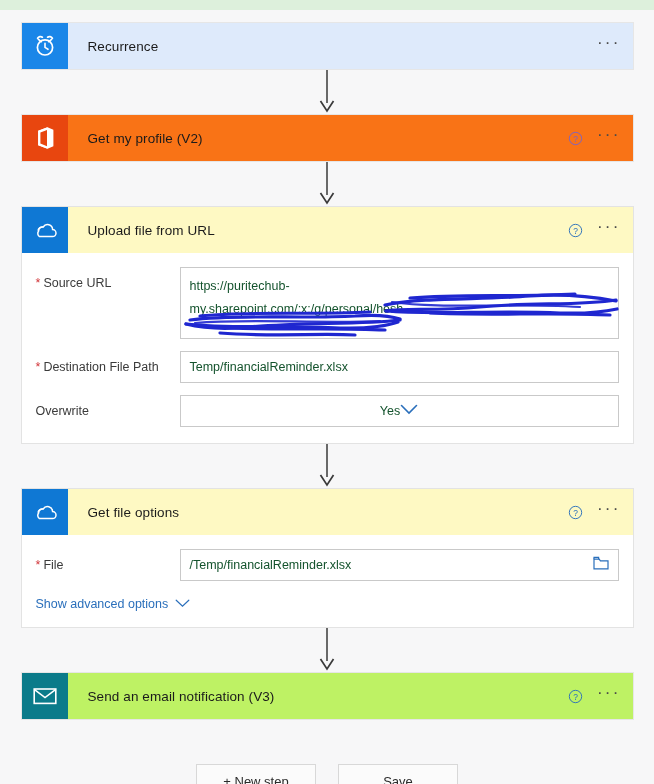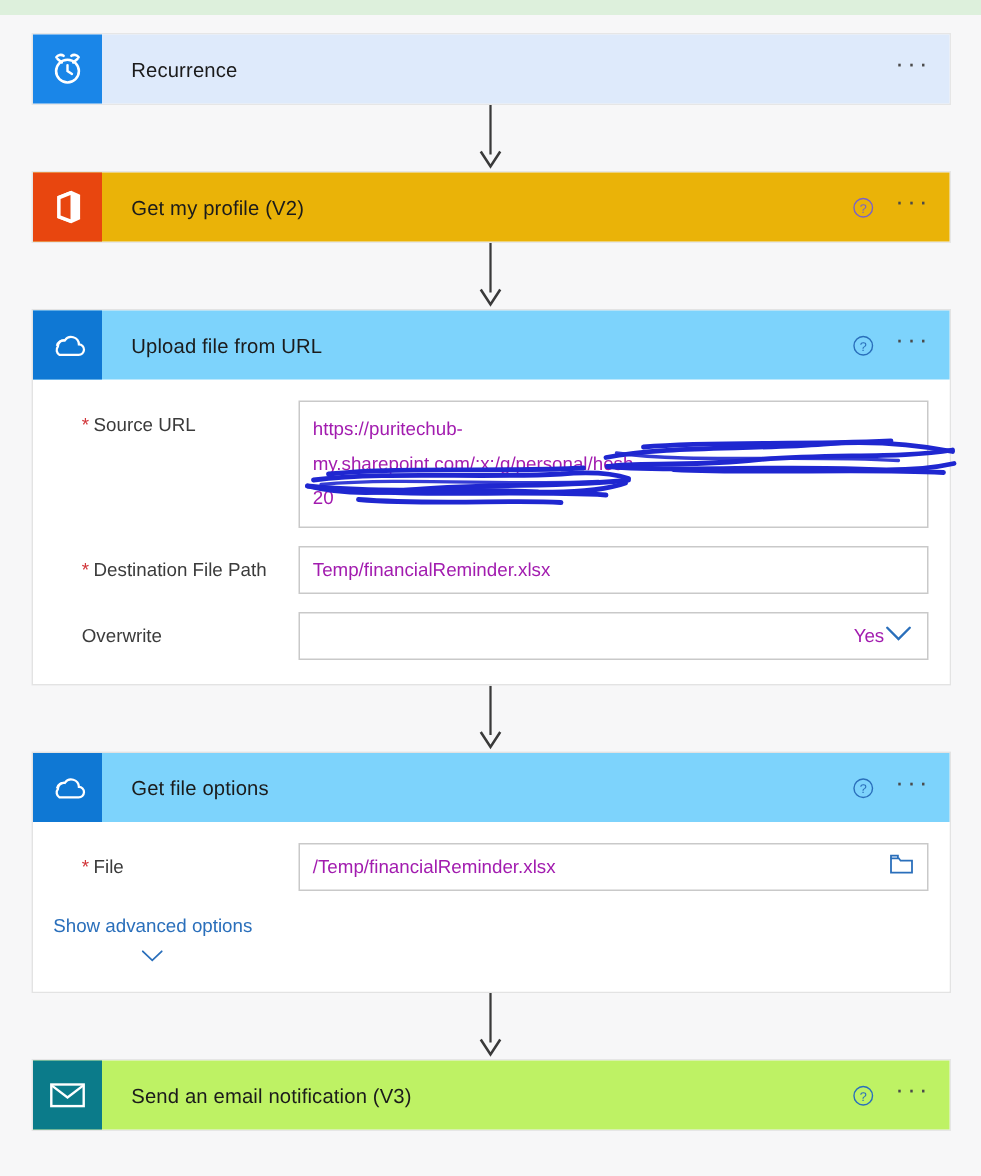--- a/index.html
+++ b/index.html
@@ -78,22 +78,22 @@
     letter-spacing: 2.2px;
     color: #4a4a4a;
     line-height: 8px;
     padding-bottom: 6px;
     cursor: pointer;
     user-select: none;
   }
 
   
   .tint-recurrence { background: #deeafb; }
-  .tint-office     { background: #eab308; }
-  .tint-onedrive   { background: #7dd3fc; }
+  .tint-office     { background: #f97316; }
+  .tint-onedrive   { background: #fef9c3; }
   .tint-mail       { background: #bef264; }
 
   .tile-recurrence { background: #1a86e8; }
   .tile-office     { background: #e8460f; }
   .tile-onedrive   { background: #0f78d4; }
   .tile-mail       { background: #0b7b8a; }
 
   
   .card.collapsed { border: 1px solid #e6e6e6; }
 
@@ -109,59 +109,58 @@
   }
   .field-row:last-child { margin-bottom: 0; }
   .field-label {
     width: 144px;
     min-width: 144px;
     font-size: 12.5px;
     color: #3b3b3b;
     padding-top: 9px;
     box-sizing: border-box;
     line-height: 1.2;
-    margin-left: 19px;
   }
   .req-star {
     color: #d13438;
     margin-right: 3px;
   }
   .field-control {
     flex: 1;
   }
   .text-box {
     border: 1px solid #c9c9c9;
     background: #ffffff;
     box-sizing: border-box;
     width: 100%;
     min-height: 30px;
     padding: 7px 9px;
     font-size: 12.5px;
-    color: #a21caf;
+    color: #14532d;
     line-height: 23px;
     position: relative;
   }
   .text-box.multiline {
     min-height: 72px;
     word-break: break-all;
   }
   .text-box.with-icon {
     padding-right: 18px;
     line-height: 16px;
   }
   .box-icon-right {
     position: absolute;
     right: 9px;
     top: 50%;
     transform: translateY(-50%);
   }
   .dropdown {
     display: flex;
     align-items: center;
-    justify-content: flex-end;
+    justify-content: center;
     padding: 7px 10px;
     line-height: 16px;
     min-height: 32px;
   }
   .redact-wrap {
     position: relative;
   }
   .redact-wrap svg.scribble {
     position: absolute;
     left: 0;
@@ -169,21 +168,20 @@
     pointer-events: none;
   }
   .adv-link {
     color: #2a6fbb;
     font-size: 12.5px;
     display: inline-flex;
     align-items: center;
     gap: 7px;
     cursor: pointer;
     margin-top: 4px;
-    flex-direction: column;
   }
 
   
   .connector {
     height: 44px;
     display: flex;
     justify-content: center;
     align-items: center;
   }
 
@@ -296,21 +294,20 @@
     <div class="card-body">
 
       <div class="field-row">
         <div class="field-label">
           <span class="req-star">*</span><span>Source URL</span>
         </div>
         <div class="field-control redact-wrap">
           <div class="text-box multiline">
             <div>https://puritechub-</div>
             <div>my.sharepoint.com/:x:/g/personal/hesh</div>
-            <div>20</div>
           </div>
           <svg class="scribble" width="440" height="76" viewBox="0 0 440 76">
             <g stroke="#1f27d0" fill="none" stroke-width="3.2" stroke-linecap="round">
               <path d="M205 38 C245 30, 300 33, 350 29 C390 26, 420 31, 436 34"></path>
               <path d="M436 33 C400 39, 350 35, 300 40 C255 44, 225 41, 206 44"></path>
               <path d="M206 44 C250 48, 320 43, 380 46 C410 47, 428 44, 437 42"></path>
               <path d="M230 31 C280 27, 330 30, 395 27"></path>
               <path d="M250 46 C310 49, 370 45, 430 48"></path>
               <path d="M10 53 C60 47, 120 52, 175 49 C200 47, 214 50, 220 52"></path>
               <path d="M220 53 C180 58, 120 55, 70 60 C40 63, 18 60, 6 57"></path>

